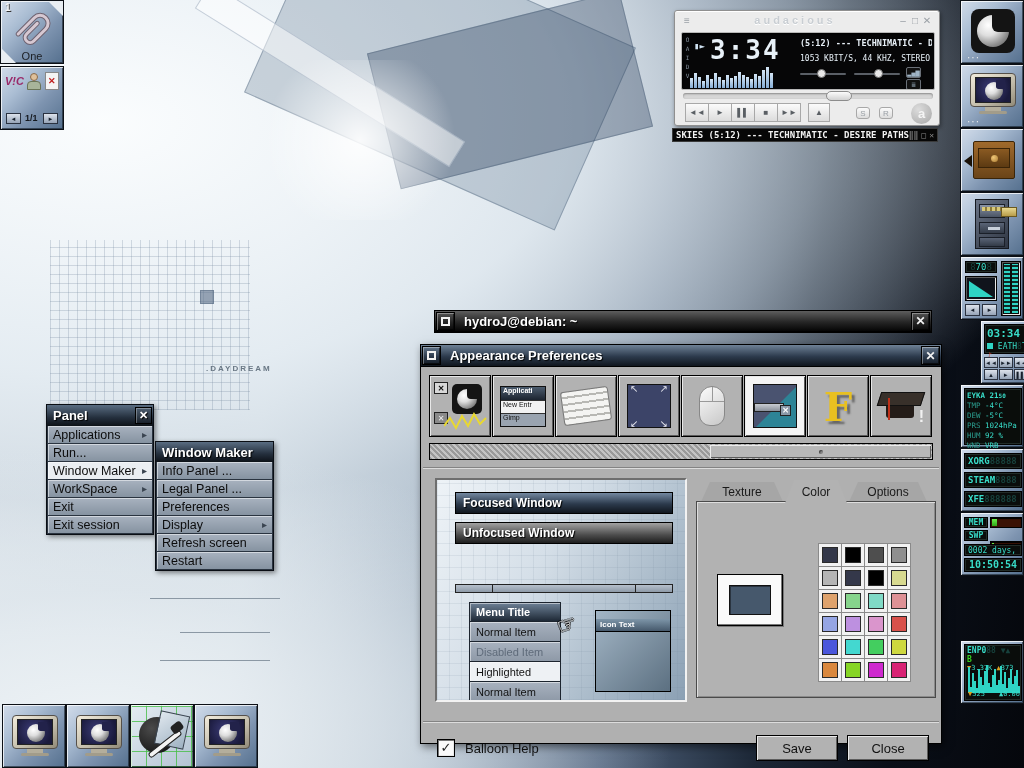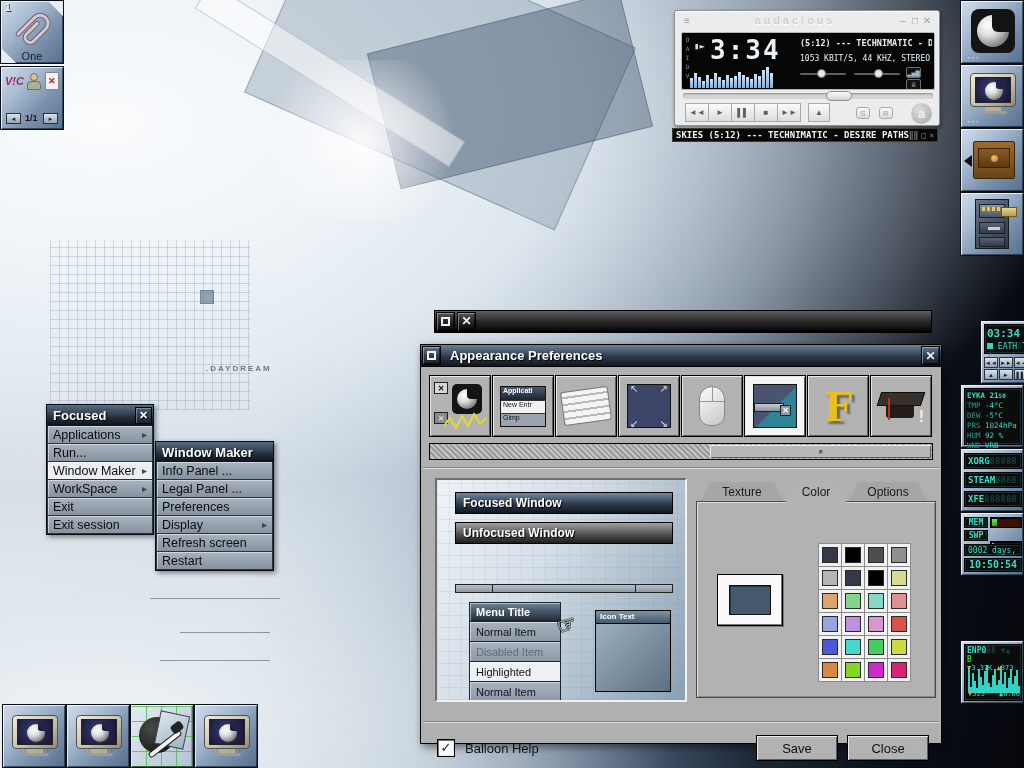--- a/index.html
+++ b/index.html
@@ -116,21 +116,21 @@
       linear-gradient(120deg,#eef3f7 0%,#d5dfe8 40%,#a9bac9 75%,#8ba0b4 100%);
     overflow:hidden; }
   .pv-bar { position:absolute; left:18px; width:218px; height:22px; border:1px solid #000; color:#fff;
     font-weight:bold; font-size:12px; display:flex; align-items:center; padding-left:7px; text-shadow:1px 1px 1px #000; }
   .pv-menu-row { width:92px; height:20px; border:1px solid #1c242e; display:flex; align-items:center; padding-left:6px;
     font-size:11px; color:#111; background:linear-gradient(#a8b2bf,#8e99a7); border-top:none;
     box-shadow:inset 1px 1px 0 rgba(255,255,255,.5); }
   #miniwin { position:absolute; left:158px; top:130px; width:76px; height:82px; border:1px solid #000;
     background:linear-gradient(135deg,#a3b6c6 0%,#5c7081 100%); }
   #miniwin .mt { height:13px; background:linear-gradient(#7d95a8,#46596c); color:#fff; font-size:8px; font-weight:bold;
-    padding:1px 0 0 4px; border-bottom:1px solid #000; }
+    padding:1px 0 0 4px; border-bottom:1px solid #000;margin-top:8px; }
   #handcur { position:absolute; left:120px; top:132px; font-size:22px; color:#fff;
     text-shadow:-1px 0 0 #000, 1px 0 0 #000, 0 -1px 0 #000, 0 1px 0 #000; transform:rotate(-18deg); }
 
   .tab { position:absolute; height:20px; top:115px; background:#a6a6a6; color:#1a1a1a; font-size:12px;
     display:flex; align-items:center; justify-content:center;
     clip-path:polygon(9px 0, calc(100% - 9px) 0, 100% 100%, 0 100%);
     filter:drop-shadow(0 -1px 0 #4a4a4a) drop-shadow(1px 0 0 #4a4a4a) drop-shadow(-1px 0 0 #4a4a4a); }
   .tab.active { top:113px; height:23px; background:#b2b2b2; z-index:3; font-weight:normal; }
   #tabpanel { position:absolute; left:275px; top:134px; width:240px; height:197px; background:#b2b2b2;
     border:1px solid #4a4a4a; box-shadow:inset 1px 1px 0 #dedede, inset -1px -1px 0 #8a8a8a; z-index:2; }
@@ -293,20 +293,21 @@
     <span class="ic">‖‖</span>
     <span class="ic">□</span>
     <span class="ic">✕</span>
   </div>
 
   <div class="abs" style="left:434px;top:310px;width:498px;height:23px;border:1px solid #000">
     <div class="titlebar tb-dark" style="height:21px">
       <div class="tbtn">
           <div class="sq"></div>
         </div>
+      <div class="ttext">hydroJ@debian: ~</div>
       <div class="tbtn">
           <div class="x">✕</div>
         </div>
     </div>
   </div>
 
   <div id="wprefs">
     <div class="titlebar tb-focus">
       <div class="tbtn">
           <div class="sq"></div>
@@ -487,21 +488,21 @@
       <div class="groove" style="left:2px;top:354px;width:516px"></div>
       <div id="chk">✓</div>
       <div class="abs" style="left:44px;top:374px;font-size:13px;color:#111">Balloon Help</div>
       <div class="bigbtn btn3" style="left:335px">Save</div>
       <div class="bigbtn btn3" style="left:426px">Close</div>
     </div>
   </div>
 
   <div class="menu" style="left:46px;top:404px;width:108px">
     <div class="mtitle">
-      <span>Focused</span>
+      <span>Panel</span>
       <span class="mclose">✕</span>
     </div>
     <div class="mitem">
         <span>Applications</span>
         <span class="marrow">▸</span>
       </div>
     <div class="mitem">
         <span>Run...</span>
       </div>
     <div class="mitem hl">
@@ -577,20 +578,36 @@
         <div class="abs" style="left:2px;top:2px;width:22px;height:4px;background:repeating-linear-gradient(90deg,#d8c878 0 3px,#8a7838 3px 5px)"></div>
       </div>
       <div class="abs" style="left:3px;top:22px;right:3px;height:12px;background:linear-gradient(#5a6476,#333b48);border:1px solid #1a1f28">
         <div class="abs" style="left:8px;top:4px;width:12px;height:3px;background:#c8d0da"></div>
       </div>
       <div class="abs" style="left:3px;top:37px;right:3px;height:10px;background:linear-gradient(#5a6476,#333b48);border:1px solid #1a1f28"></div>
     </div>
     <div class="abs" style="left:40px;top:14px;width:16px;height:10px;background:linear-gradient(#e8d890,#b89c48);border:1px solid #6a5820"></div>
   </div>
 
+  <div class="tile" style="left:960px;top:256px">
+    <div class="lcd abs" style="left:4px;top:4px;width:32px;height:12px;font-size:9px;text-align:center"><span class="dim">8</span><span>70</span><span class="dim">8</span></div>
+    <div class="abs sunk3" style="left:4px;top:19px;width:32px;height:25px;background:#10141c">
+      <div class="abs" style="left:3px;bottom:3px;width:0;height:0;border-bottom:16px solid #2fd4c4;border-left:24px solid transparent;transform:scaleX(-1)"></div>
+    </div>
+    <div class="mbtn abs" style="left:4px;top:47px;width:15px;height:12px">
+        <span>◄</span>
+      </div>
+    <div class="mbtn abs" style="left:21px;top:47px;width:15px;height:12px">
+        <span>►</span>
+      </div>
+    <div class="abs sunk3" style="left:40px;top:4px;width:20px;height:55px;background:#0a0d0b;display:flex;gap:2px;padding:2px">
+      <div style="flex:1;background:repeating-linear-gradient(to top,#2fd4c4 0 2px,#0d2a26 2px 4px)"></div>
+      <div style="flex:1;background:repeating-linear-gradient(to top,#2fd4c4 0 2px,#0d2a26 2px 4px)"></div>
+    </div>
+  </div>
 
   <div class="tile" style="left:980px;top:320px">
     <div class="lcd abs" style="left:3px;top:3px;width:58px;height:30px;padding:2px">
       <div style="font-size:11px;font-weight:bold"><span>03:34</span> <span style="font-size:8px">02</span></div>
       <div style="font-size:8px;margin-top:2px"><span style="background:#2fd4c4;display:inline-block;width:6px;height:6px"></span> <span>EATH</span><span class="dim">8</span><span>TH</span> <span class="red">♪</span></div>
     </div>
     <div class="abs" style="left:3px;top:36px;width:58px;display:grid;grid-template-columns:repeat(4,1fr);gap:1px">
       <div class="mbtn" style="height:11px">◄◄</div>
       <div class="mbtn" style="height:11px">►►</div>
       <div class="mbtn" style="height:11px">◄◄</div>

